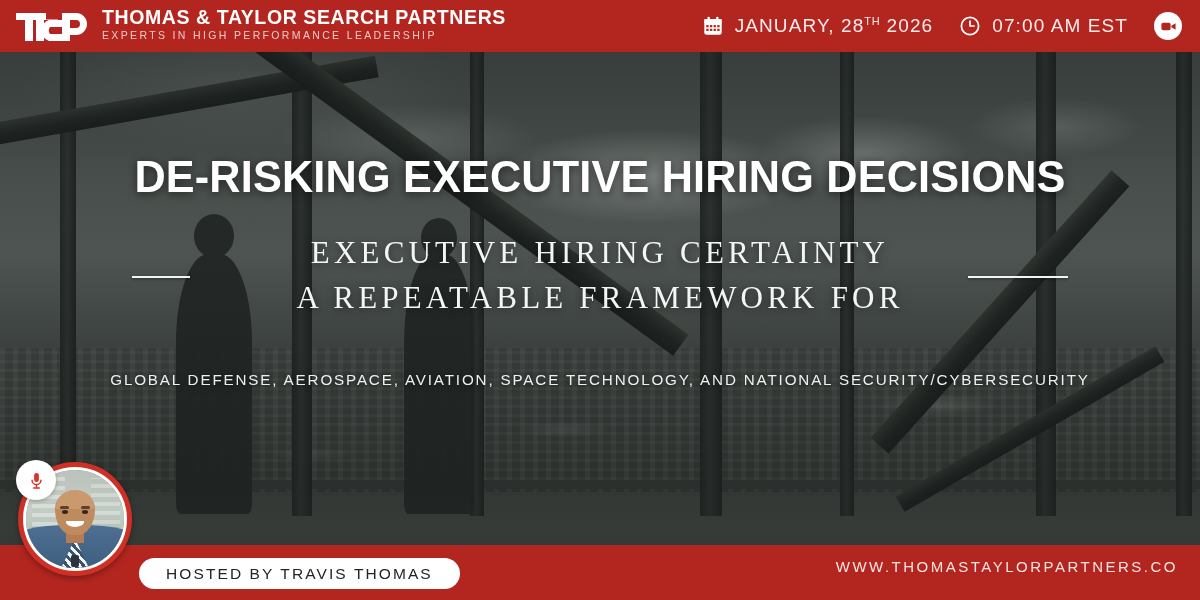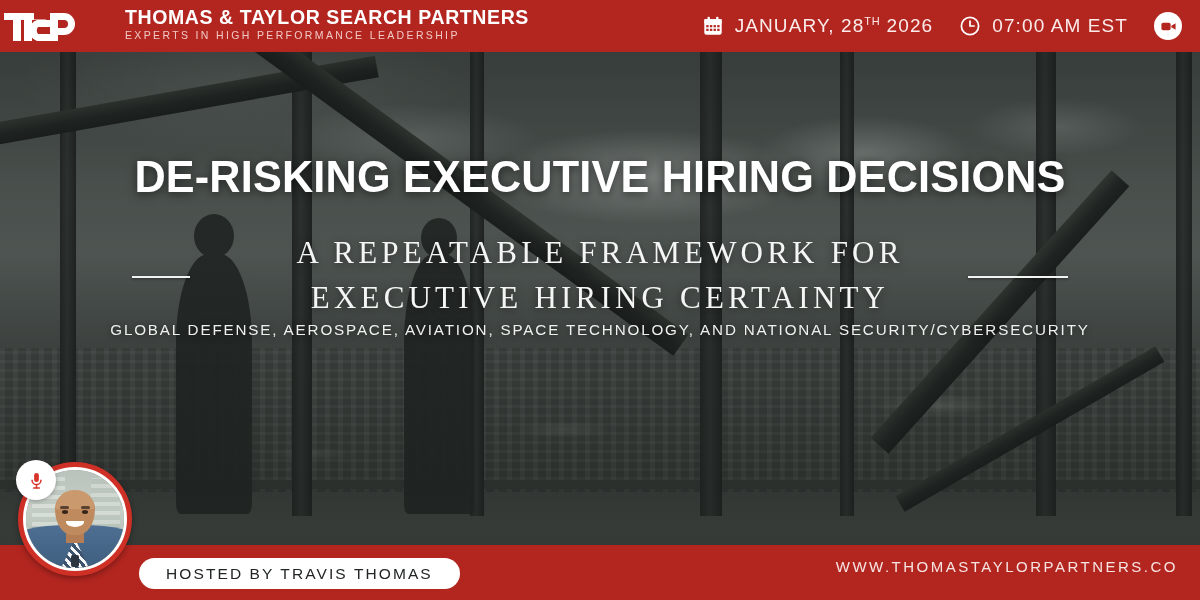--- a/index.html
+++ b/index.html
@@ -81,21 +81,21 @@
       linear-gradient(180deg, rgba(18,22,20,.46) 0%, rgba(22,26,24,.30) 30%, rgba(20,24,22,.40) 70%, rgba(24,28,26,.54) 100%);
   }
 
   
   .header {
     position:absolute; left:0; top:0; width:1200px; height:52px;
     background:#b32620;
     display:flex; align-items:center;
     z-index:6;
   }
-  .logo-block { display:flex; align-items:center; padding-left:4px;gap:35px; }
+  .logo-block { display:flex; align-items:center; padding-left:16px; }
   .logo-mark {
     width:72px; height:34px; position:relative; margin-right:14px; flex:0 0 auto;
   }
   .logo-mark svg { display:block; }
   .logo-text { display:flex; flex-direction:column; justify-content:center; }
   .logo-name {
     color:#ffffff; font-size:19.5px; font-weight:bold; letter-spacing:.6px;
     line-height:1.02; white-space:nowrap;
   }
   .logo-tag {
@@ -265,20 +265,21 @@
   }
   .rule {
     position:absolute; top:45px; height:2px;
     background:#f2f4f3;
     box-shadow:0 1px 3px rgba(0,0,0,.45);
   }
   .rule.left  { left:132px;  width:58px; }
   .rule.right { left:968px;  width:100px; }
 
   .industries {
+    margin-top:50px;
     color:#eef1f0;
     font-size:15.2px;
     letter-spacing:1.85px;
     white-space:nowrap;
     text-shadow:0 1px 6px rgba(0,0,0,.55);
   }
 </style>
 </head>
 <body>
 
@@ -375,22 +376,22 @@
         </svg>
       </div>
 
     </div>
   </div>
 
   <div class="content">
     <div class="title">DE-RISKING EXECUTIVE HIRING DECISIONS</div>
 
     <div class="subtitle-block">
+      <div class="subtitle">EXECUTIVE HIRING CERTAINTY</div>
       <div class="subtitle">A REPEATABLE FRAMEWORK FOR</div>
-      <div class="subtitle">EXECUTIVE HIRING CERTAINTY</div>
       <div class="rule left"></div>
       <div class="rule right"></div>
     </div>
 
     <div class="industries">GLOBAL DEFENSE, AEROSPACE, AVIATION, SPACE TECHNOLOGY, AND NATIONAL SECURITY/CYBERSECURITY</div>
   </div>
 
   <div class="avatar-wrap">
     <div class="avatar-ring"></div>
     <div class="avatar-inner">

